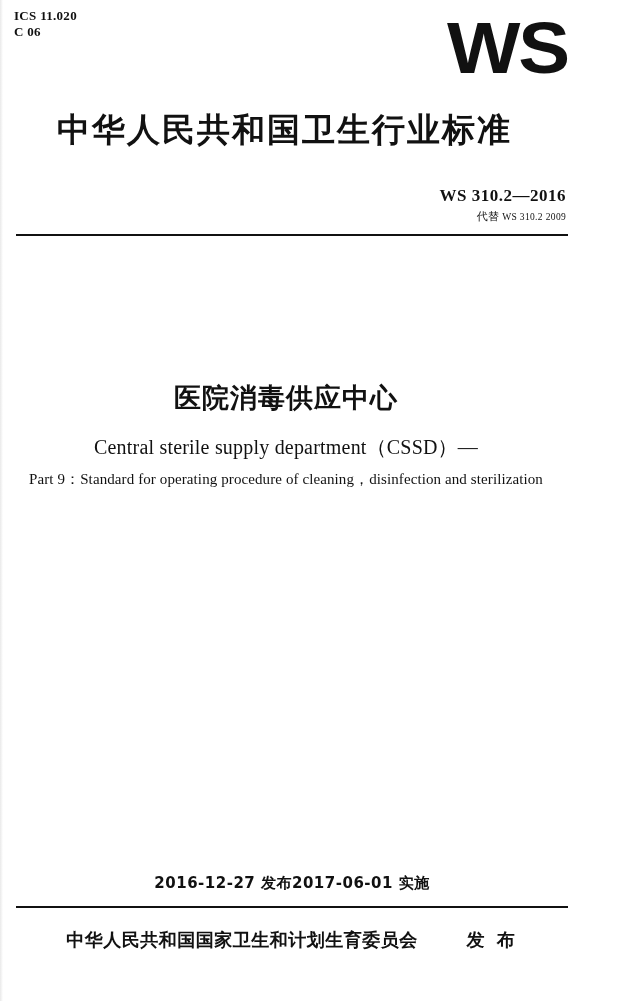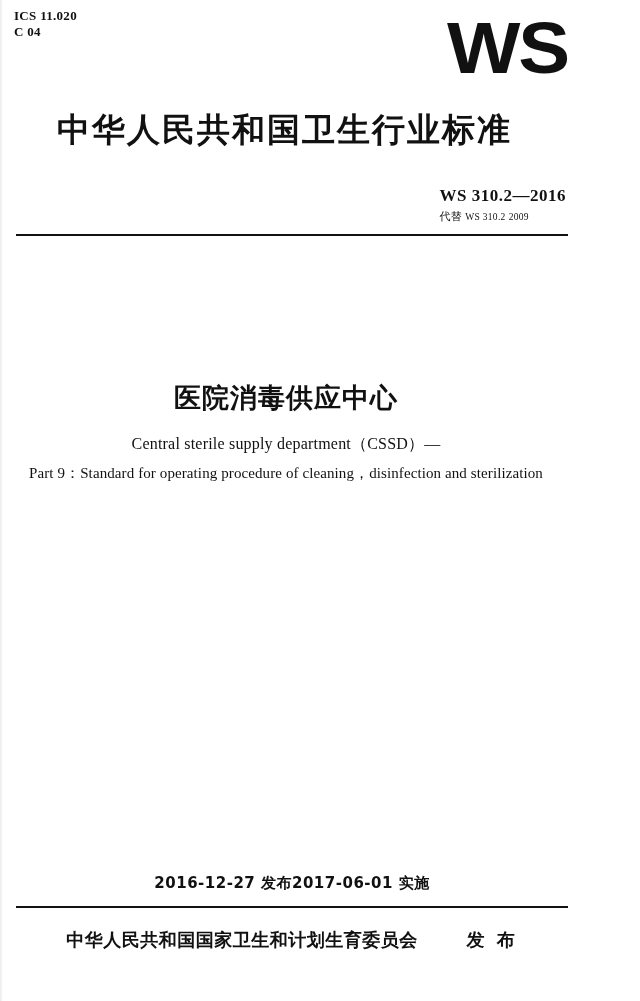--- a/index.html
+++ b/index.html
@@ -62,21 +62,21 @@
     font-size: 33px;
     letter-spacing: 2px;
     white-space: nowrap;
   }
 
   
   .std-number {
     position: absolute;
     right: 18px;
     top: 186px;
-    text-align: left;
+    text-align: right;
     font-family: "Liberation Serif", serif;
   }
   .std-number .num {
     font-weight: bold;
     font-size: 17px;
     letter-spacing: 0.5px;
   }
   .std-number .replaces {
     margin-top: 3px;
     font-size: 11px;
@@ -115,21 +115,21 @@
     font-family: "DejaVu Sans", sans-serif;
     font-weight: bold;
     font-size: 27px;
     letter-spacing: 0.5px;
     line-height: 1.45;
     white-space: nowrap;
   }
   .title-en-1 {
     margin-top: 18px;
     font-family: "Liberation Serif", serif;
-    font-size: 16px;
+    font-size: 20px;
     letter-spacing: 0.2px;
   }
   .title-en-2 {
     margin-top: 9px;
     font-family: "Liberation Serif", serif;
     font-size: 15px;
     letter-spacing: 0.1px;
   }
 
   
@@ -186,21 +186,21 @@
 </style>
 </head>
 <body>
 
 <div class="page">
 
   <div class="scan-edge"></div>
 
   <div class="ics-block">
     <div>ICS 11.020</div>
-    <div>C 04</div>
+    <div>C 06</div>
   </div>
 
   <div class="ws-logo">WS</div>
 
   <div class="std-title">中华人民共和国卫生行业标准</div>
 
   <div class="std-number">
     <div class="num">WS 310.2—2016</div>
     <div class="replaces">
       <span>代替</span>

